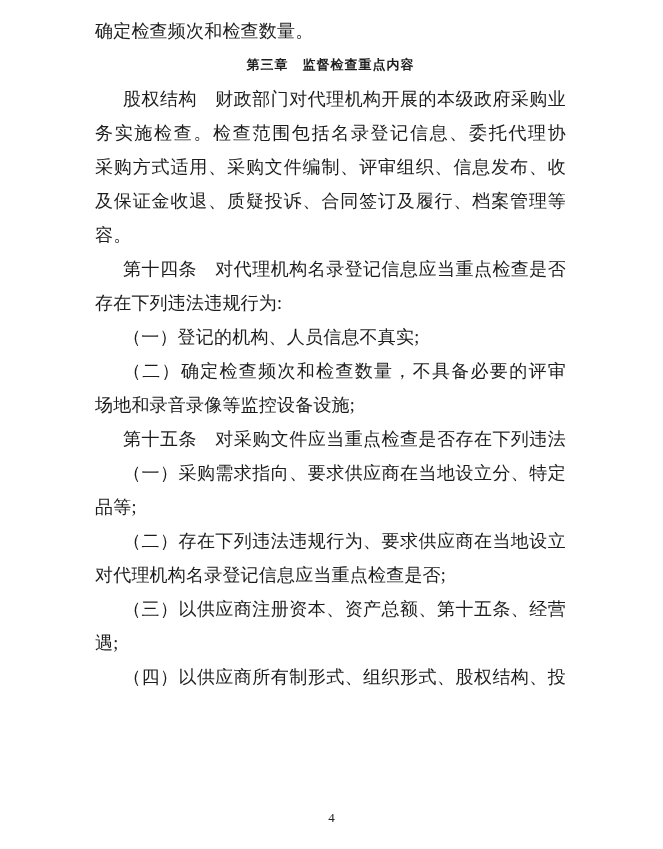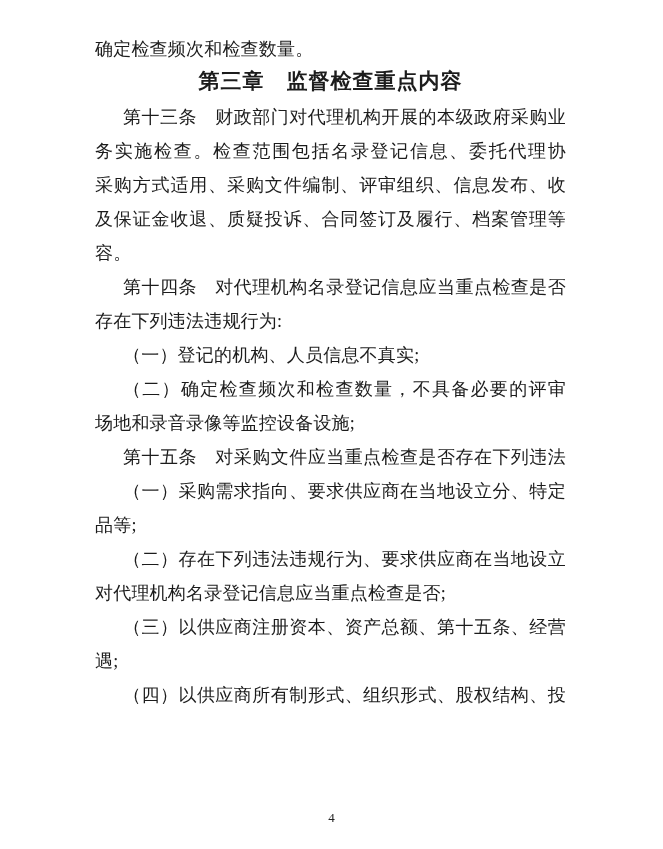--- a/index.html
+++ b/index.html
@@ -10,42 +10,42 @@
   .page {
     position: relative;
     width: 663px;
     height: 849px;
     background: #ffffff;
     font-family: "Liberation Serif", serif;
     color: #1c1c1c;
     overflow: hidden;
   }
   .content {
-    padding: 32px 97px 0 95px;
+    padding: 14px 97px 0 95px;
   }
   .line {
     font-size: 18px;
     line-height: 34px;
     height: 34px;
     overflow: hidden;
     text-align: left;
     letter-spacing: 0.2px;
   }
   .indent {
     text-indent: 28px;
   }
   .fill {
     text-align: justify;
     text-align-last: justify;
     text-justify: inter-character;
   }
   .heading {
-    font-family: Liberation Mono, monospace;
+    font-family: Liberation Sans, sans-serif;
     font-weight: 700;
-    font-size: 21px;
+    font-size: 13px;
     text-align: center;
     letter-spacing: 1px;
   }
   .footer {
     position: absolute;
     left: 0;
     right: 0;
     bottom: 24px;
     text-align: center;
     font-size: 13px;
@@ -53,21 +53,21 @@
     color: #222222;
   }
 </style>
 </head>
 <body>
 
 <div class="page">
   <div class="content">
     <div class="line">确定检查频次和检查数量。</div>
     <div class="line heading">第三章　监督检查重点内容</div>
-    <div class="line indent fill">第十三条　财政部门对代理机构开展的本级政府采购业</div>
+    <div class="line indent fill">股权结构　财政部门对代理机构开展的本级政府采购业</div>
     <div class="line fill">务实施检查。检查范围包括名录登记信息、委托代理协议、</div>
     <div class="line fill">采购方式适用、采购文件编制、评审组织、信息发布、收费</div>
     <div class="line fill">及保证金收退、质疑投诉、合同签订及履行、档案管理等内</div>
     <div class="line">容。</div>
     <div class="line indent fill">第十四条　对代理机构名录登记信息应当重点检查是否</div>
     <div class="line">存在下列违法违规行为:</div>
     <div class="line indent">（一）登记的机构、人员信息不真实;</div>
     <div class="line indent fill">（二）确定检查频次和检查数量，不具备必要的评审</div>
     <div class="line">场地和录音录像等监控设备设施;</div>
     <div class="line indent fill">第十五条　对采购文件应当重点检查是否存在下列违法</div>

